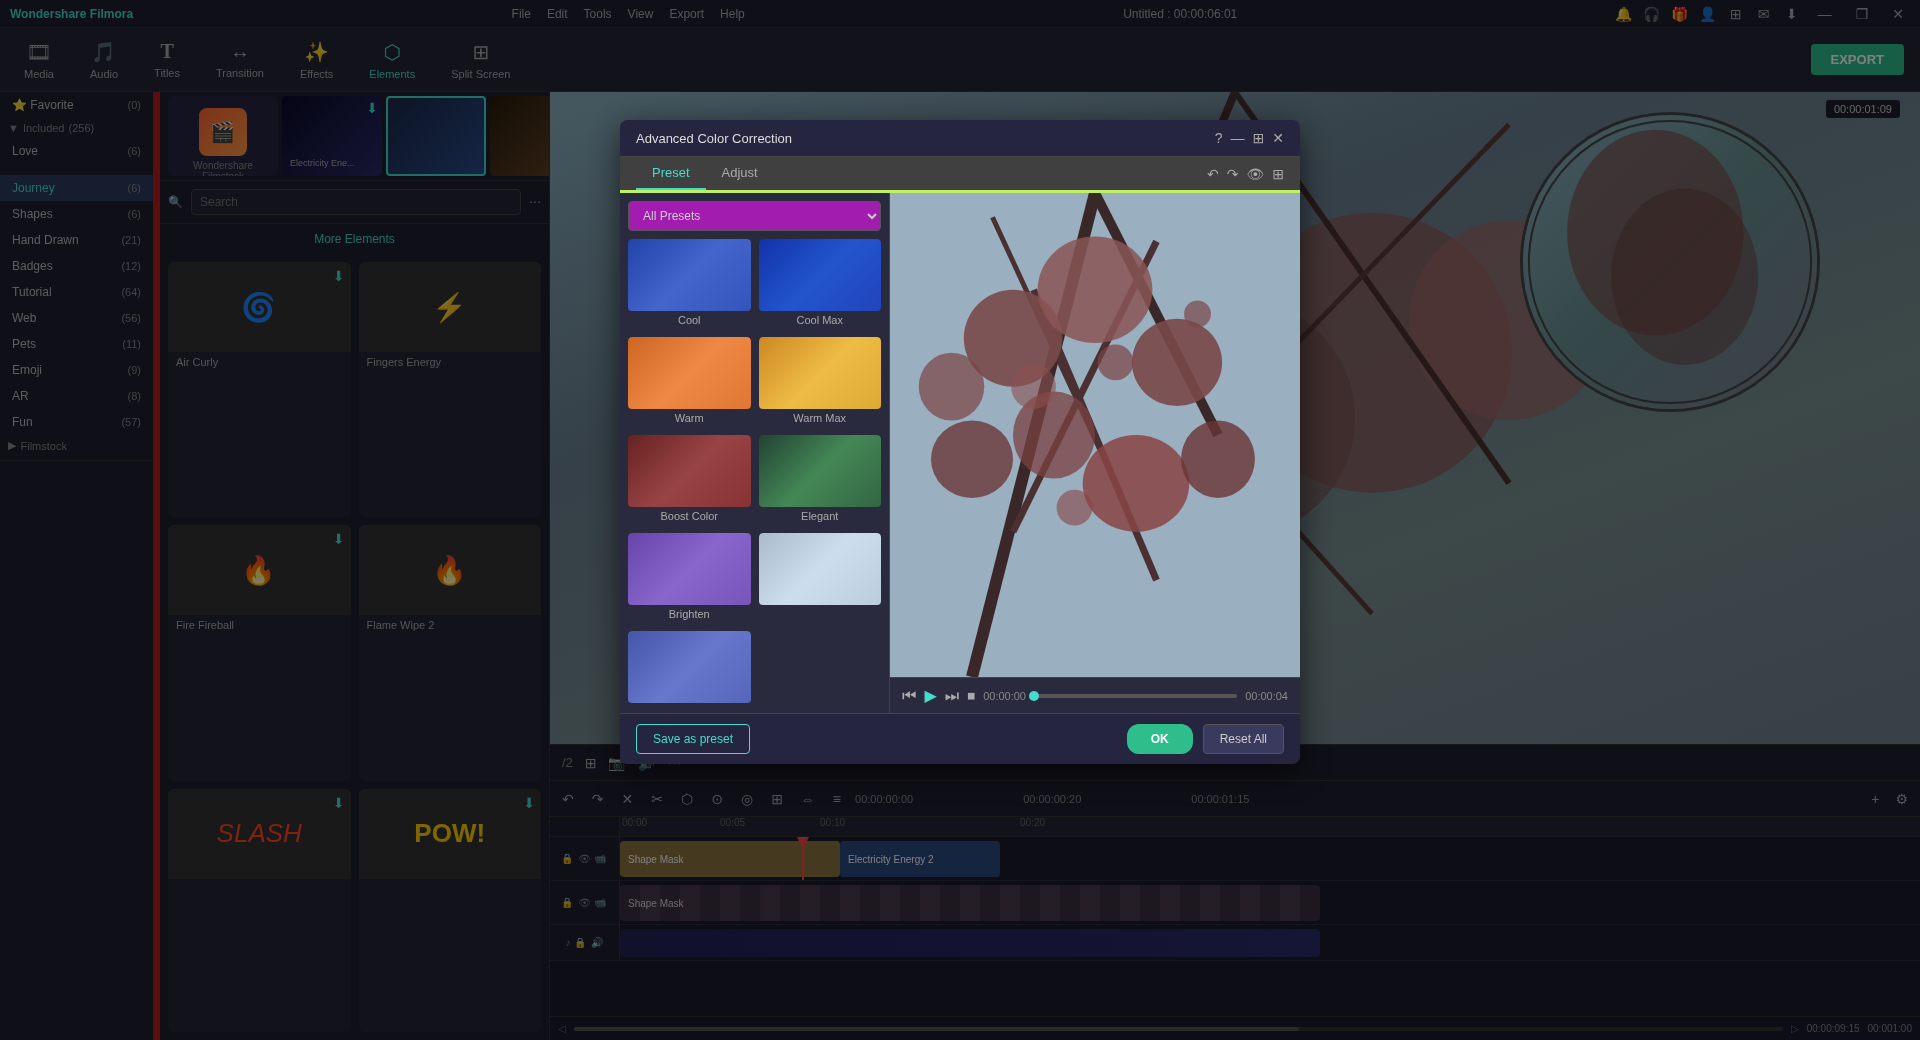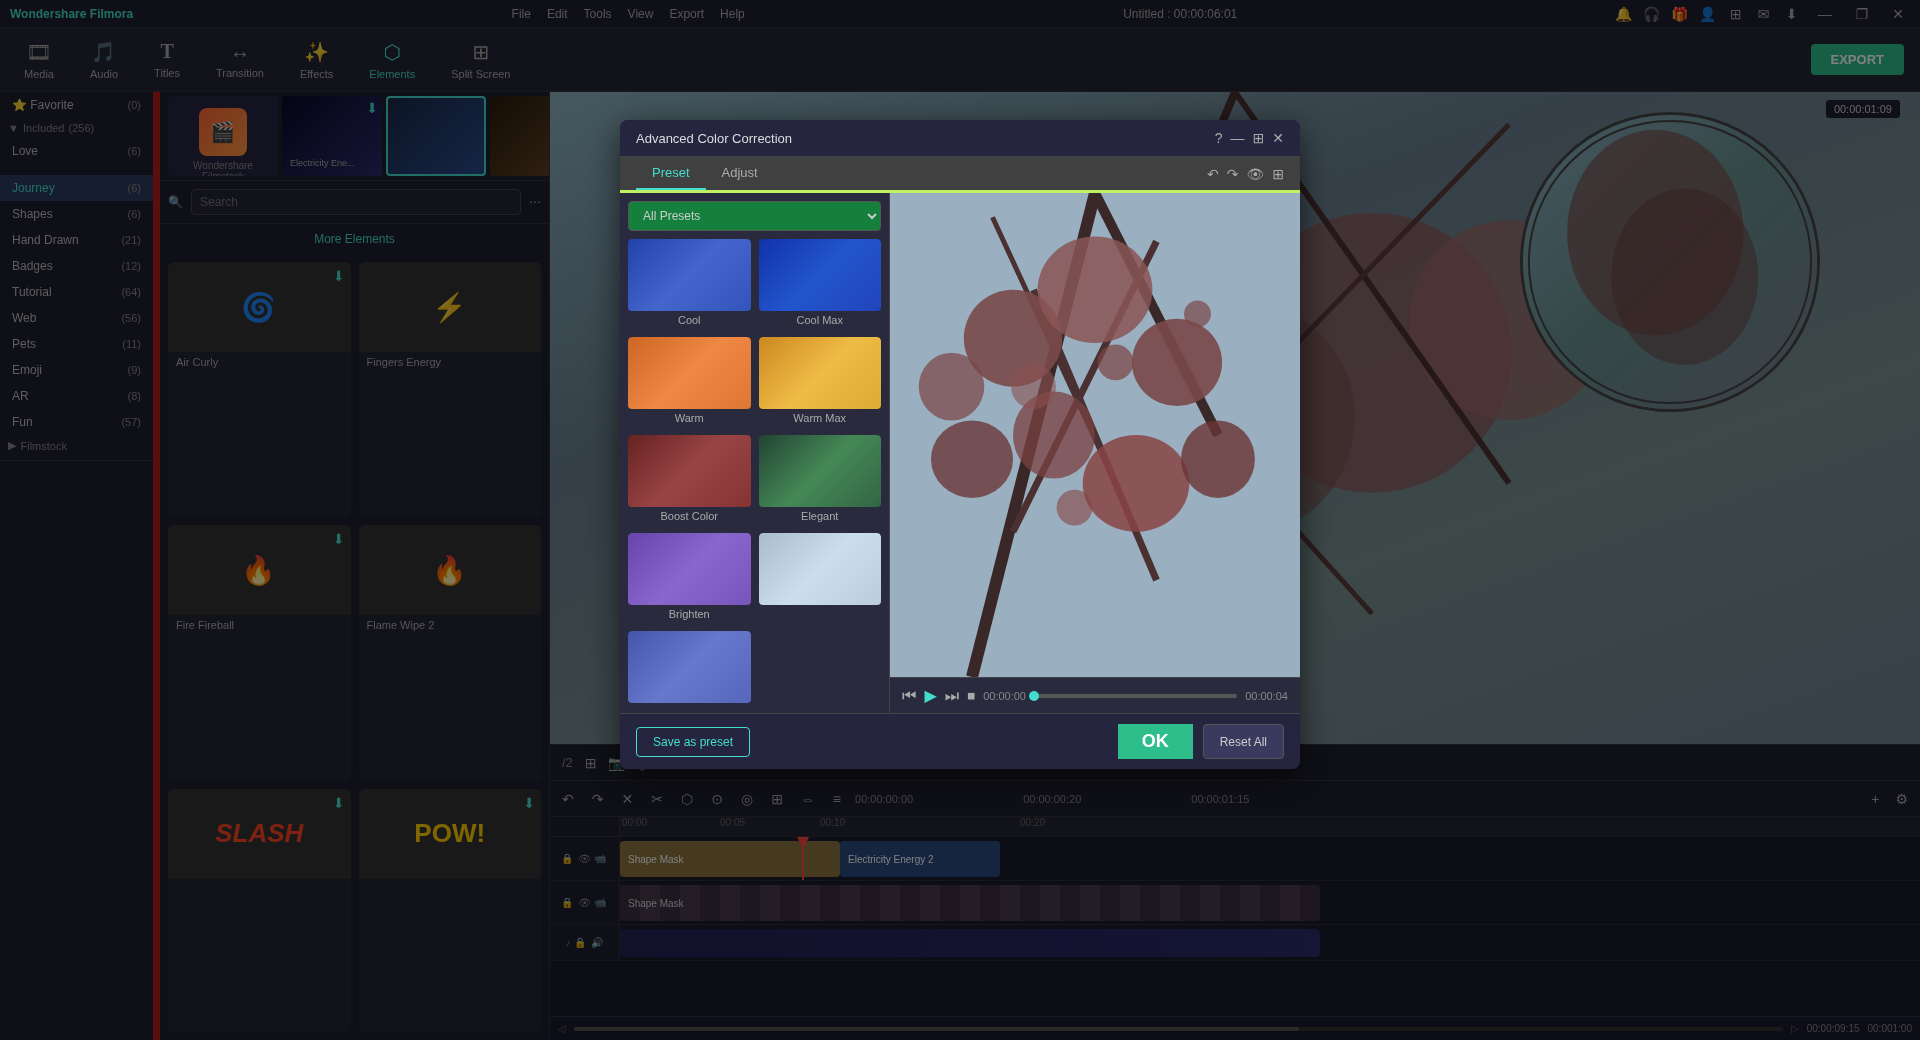--- a/index.html
+++ b/index.html
@@ -77,37 +77,37 @@
     #dialog { width: 680px; background: #2a2a3e; border-radius: 8px; box-shadow: 0 8px 32px rgba(0,0,0,0.6); overflow: hidden; }
     #dialog-header { background: #252540; padding: 10px 16px; display: flex; align-items: center; justify-content: space-between; border-bottom: 1px solid #444; cursor: move; }
     #dialog-header .title { font-size: 13px; color: #ddd; font-weight: 500; }
     #dialog-header .header-btns { display: flex; gap: 8px; }
     #dialog-header .header-btns span { cursor: pointer; color: #aaa; font-size: 14px; }
     #dialog-tabs { display: flex; padding: 0 16px; border-bottom: 3px solid #bef264; background: #404040; gap: 0; }
     .dialog-tab { padding: 8px 16px; font-size: 13px; cursor: pointer; color: #aaa; border-bottom: 2px solid transparent; }
     .dialog-tab.active { color: #4dc; border-bottom-color: #4dc; }
     #dialog-content { display: flex; height: 520px; }
     #preset-panel { width: 270px; border-right: 1px solid #444; overflow-y: auto; padding: 8px; }
-    .preset-filter { width: 100%; background: #15803d; border: 1px solid #555; color: #ccc; padding: 6px 10px; border-radius: 4px; font-size: 12px; margin-bottom: 8px; }
+    .preset-filter { width: 100%; background: #a21caf; border: 1px solid #555; color: #ccc; padding: 6px 10px; border-radius: 4px; font-size: 12px; margin-bottom: 8px; }
     .preset-grid { display: grid; grid-template-columns: 1fr 1fr; gap: 8px; }
     .preset-item { cursor: pointer; border-radius: 4px; overflow: hidden; }
     .preset-item .preview { height: 72px; border-radius: 4px; overflow: hidden; }
     .preset-item .label { font-size: 11px; color: #aaa; padding: 3px 0; text-align: center; }
     #preview-panel { flex: 1; display: flex; flex-direction: column; }
     #main-preview { flex: 1; background: #111; display: flex; align-items: center; justify-content: center; overflow: hidden; }
     .playback-bar { padding: 8px 12px; border-top: 1px solid #444; display: flex; align-items: center; gap: 8px; }
     .playback-bar button { background: none; border: none; color: #aaa; cursor: pointer; font-size: 16px; }
     .progress-bar { flex: 1; height: 4px; background: #555; border-radius: 2px; }
     .progress-fill { height: 100%; width: 0%; background: #4dc; border-radius: 2px; position: relative; }
     .progress-dot { width: 10px; height: 10px; background: #4dc; border-radius: 50%; position: absolute; right: -5px; top: -3px; }
     .time-label { font-size: 11px; color: #888; }
     .dialog-footer { padding: 10px 16px; border-top: 1px solid #444; display: flex; justify-content: space-between; align-items: center; background: #252540; }
     .btn-save-preset { background: none; border: 1px solid #4dc; color: #4dc; padding: 7px 16px; border-radius: 4px; cursor: pointer; font-size: 12px; }
     .dialog-footer-right { display: flex; gap: 10px; }
-    .btn-ok { background: #2dbe8c; color: white; border: none; padding: 7px 24px; border-radius: 0; cursor: pointer; font-size: 18px; font-weight: bold; }
+    .btn-ok { background: #2dbe8c; color: white; border: none; padding: 7px 24px; border-radius: 12px; cursor: pointer; font-size: 12px; font-weight: bold; }
     .btn-reset { background: #3a3a5e; color: #ccc; border: 1px solid #555; padding: 7px 16px; border-radius: 4px; cursor: pointer; font-size: 12px; }
 
     
     .preset-cool { background: linear-gradient(135deg, #2244aa, #4466cc, #3355bb); }
     .preset-warm { background: linear-gradient(135deg, #cc6622, #ee8844, #dd7733); }
     .preset-cool-max { background: linear-gradient(135deg, #1133aa, #2255cc, #2244bb); }
     .preset-warm-max { background: linear-gradient(135deg, #cc8822, #eebb44, #ddaa33); }
     .preset-boost { background: linear-gradient(135deg, #662222, #994444, #883333); }
     .preset-shadow { background: linear-gradient(135deg, #442233, #664455, #553344); }
     .preset-elegant { background: linear-gradient(135deg, #224433, #448855, #336644); }
@@ -318,21 +318,21 @@
       <div class="element-card">
         <div class="card-preview elem-flame">
           <span style="font-size:28px;">🔥</span>
         </div>
         <div class="card-label">Flame Wipe 2</div>
       </div>
 
       <div class="element-card">
         <div class="card-preview elem-slash">
           <span style="position:absolute;top:6px;right:6px;color:#4dc;font-size:14px;">⬇</span>
-          <span style="font-size:26px;font-weight:700;color:#ff4422;font-style:italic;text-align:right;">SLASH</span>
+          <span style="font-size:26px;font-weight:400;color:#ff4422;font-style:italic;text-align:right;">SLASH</span>
         </div>
         <div class="card-label"></div>
       </div>
 
       <div class="element-card">
         <div class="card-preview elem-pow">
           <span style="position:absolute;top:6px;right:6px;color:#4dc;font-size:14px;">⬇</span>
           <span style="font-size:26px;font-weight:900;color:#ffcc00;">POW!</span>
         </div>
         <div class="card-label"></div>

